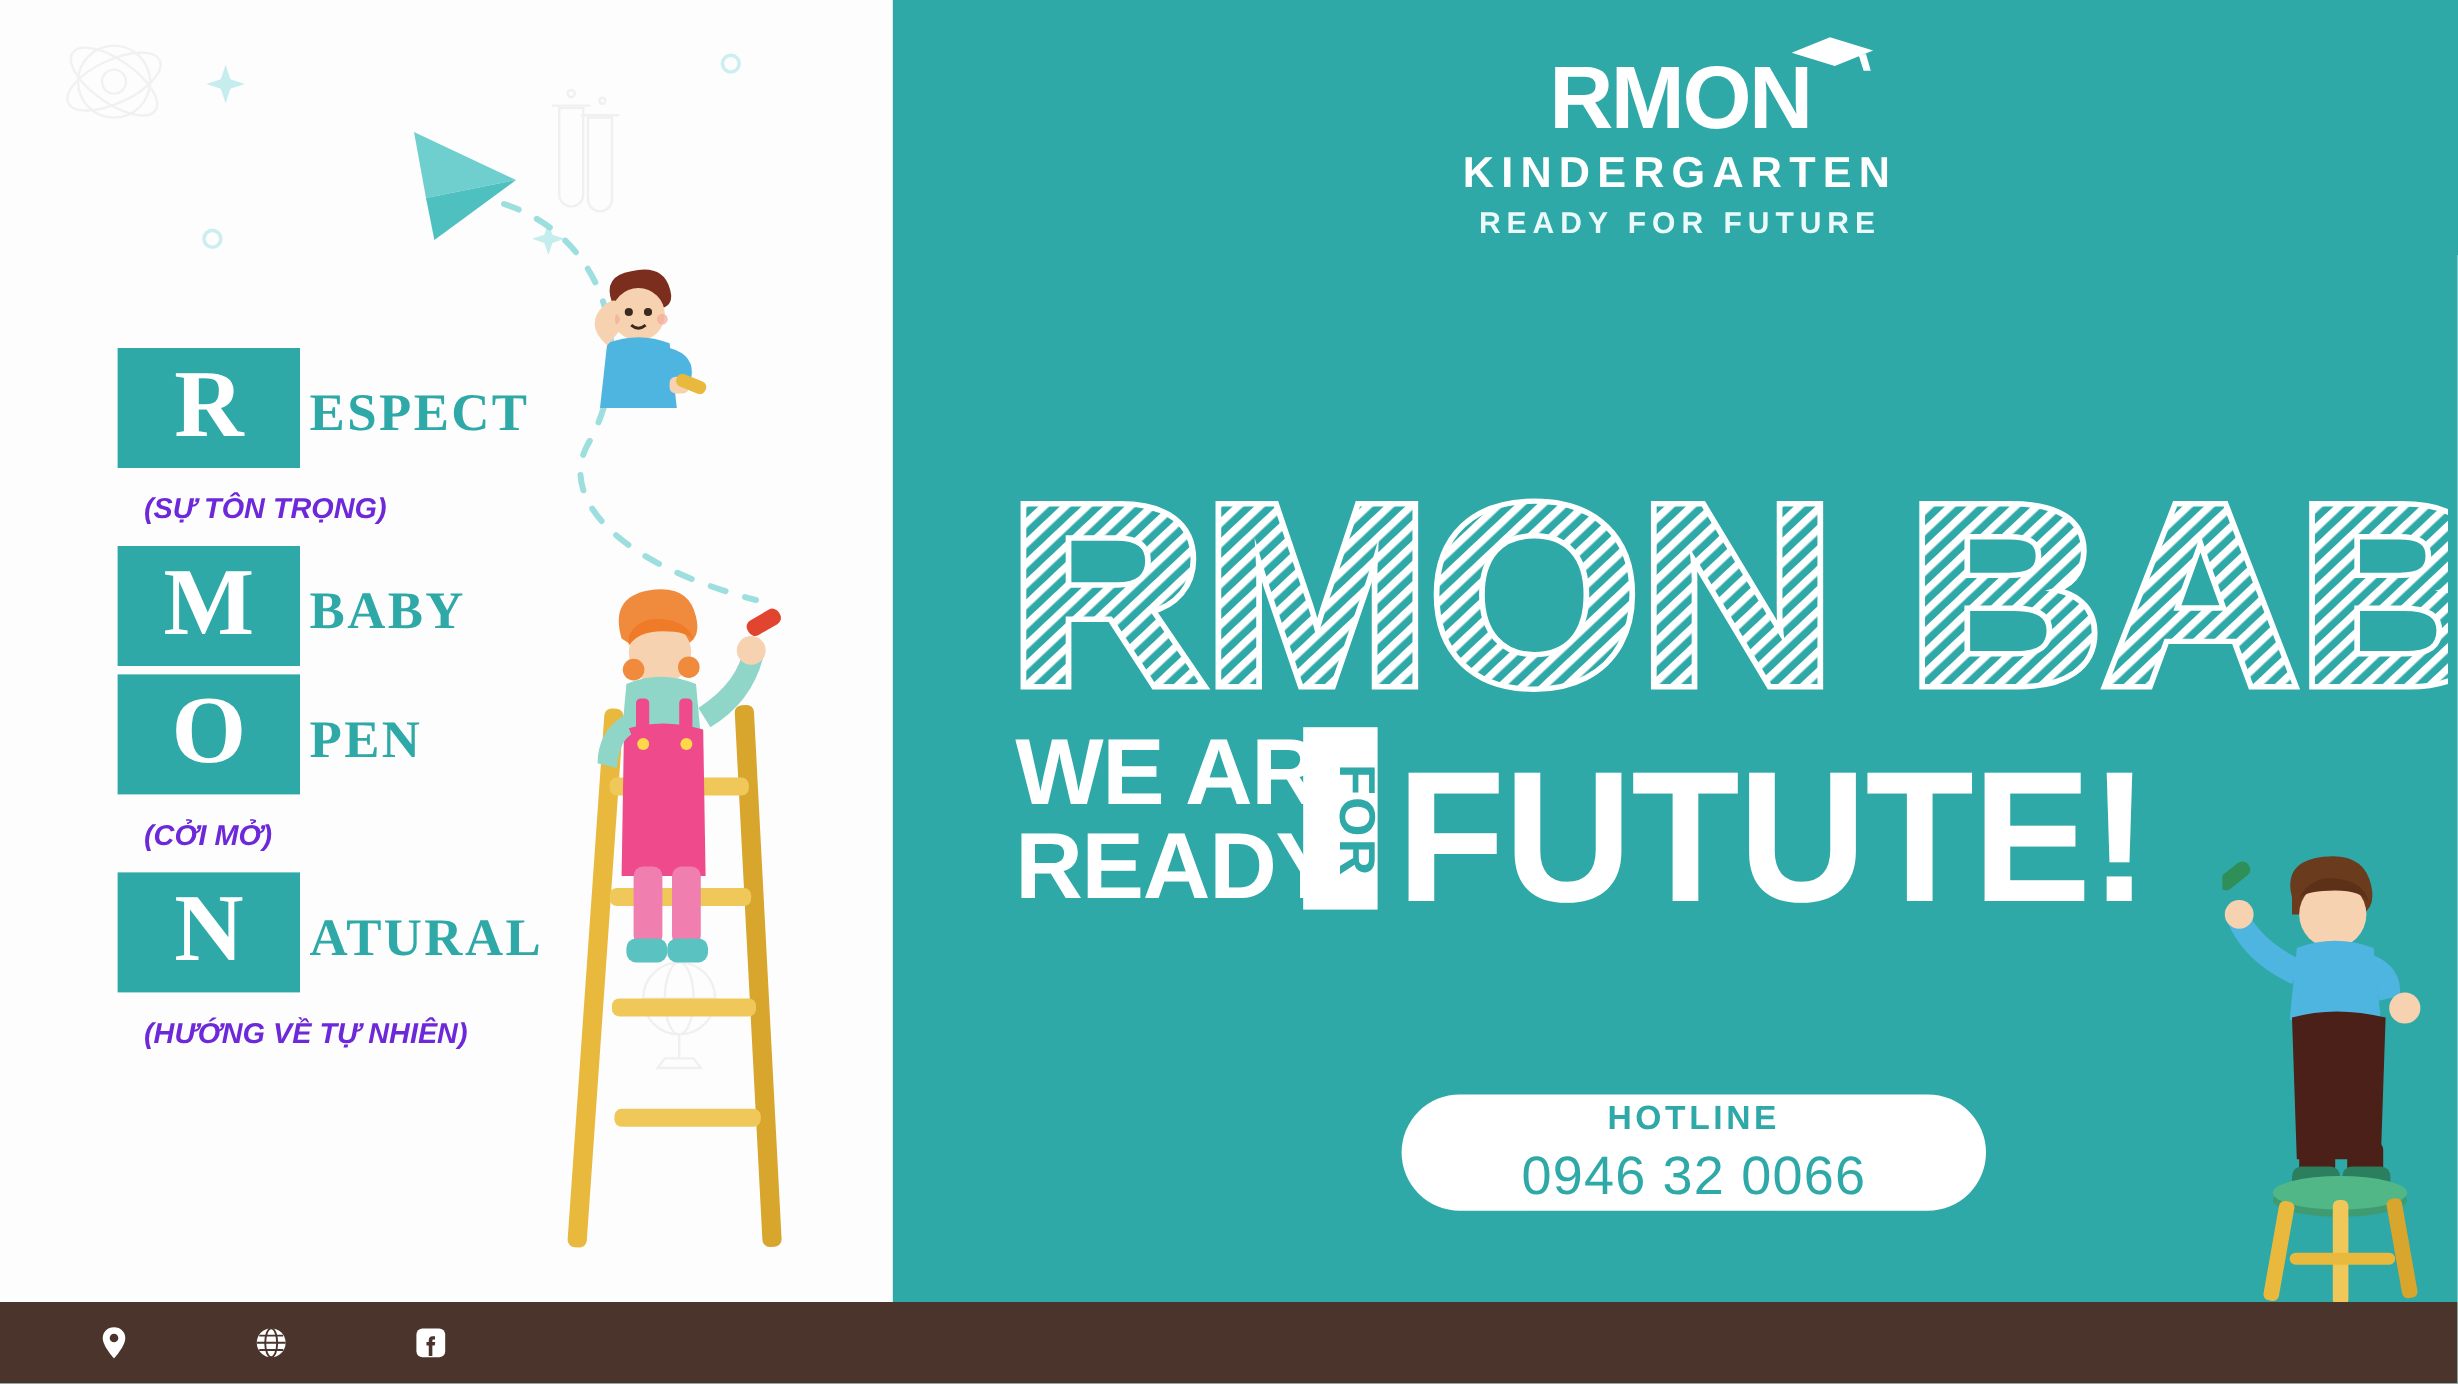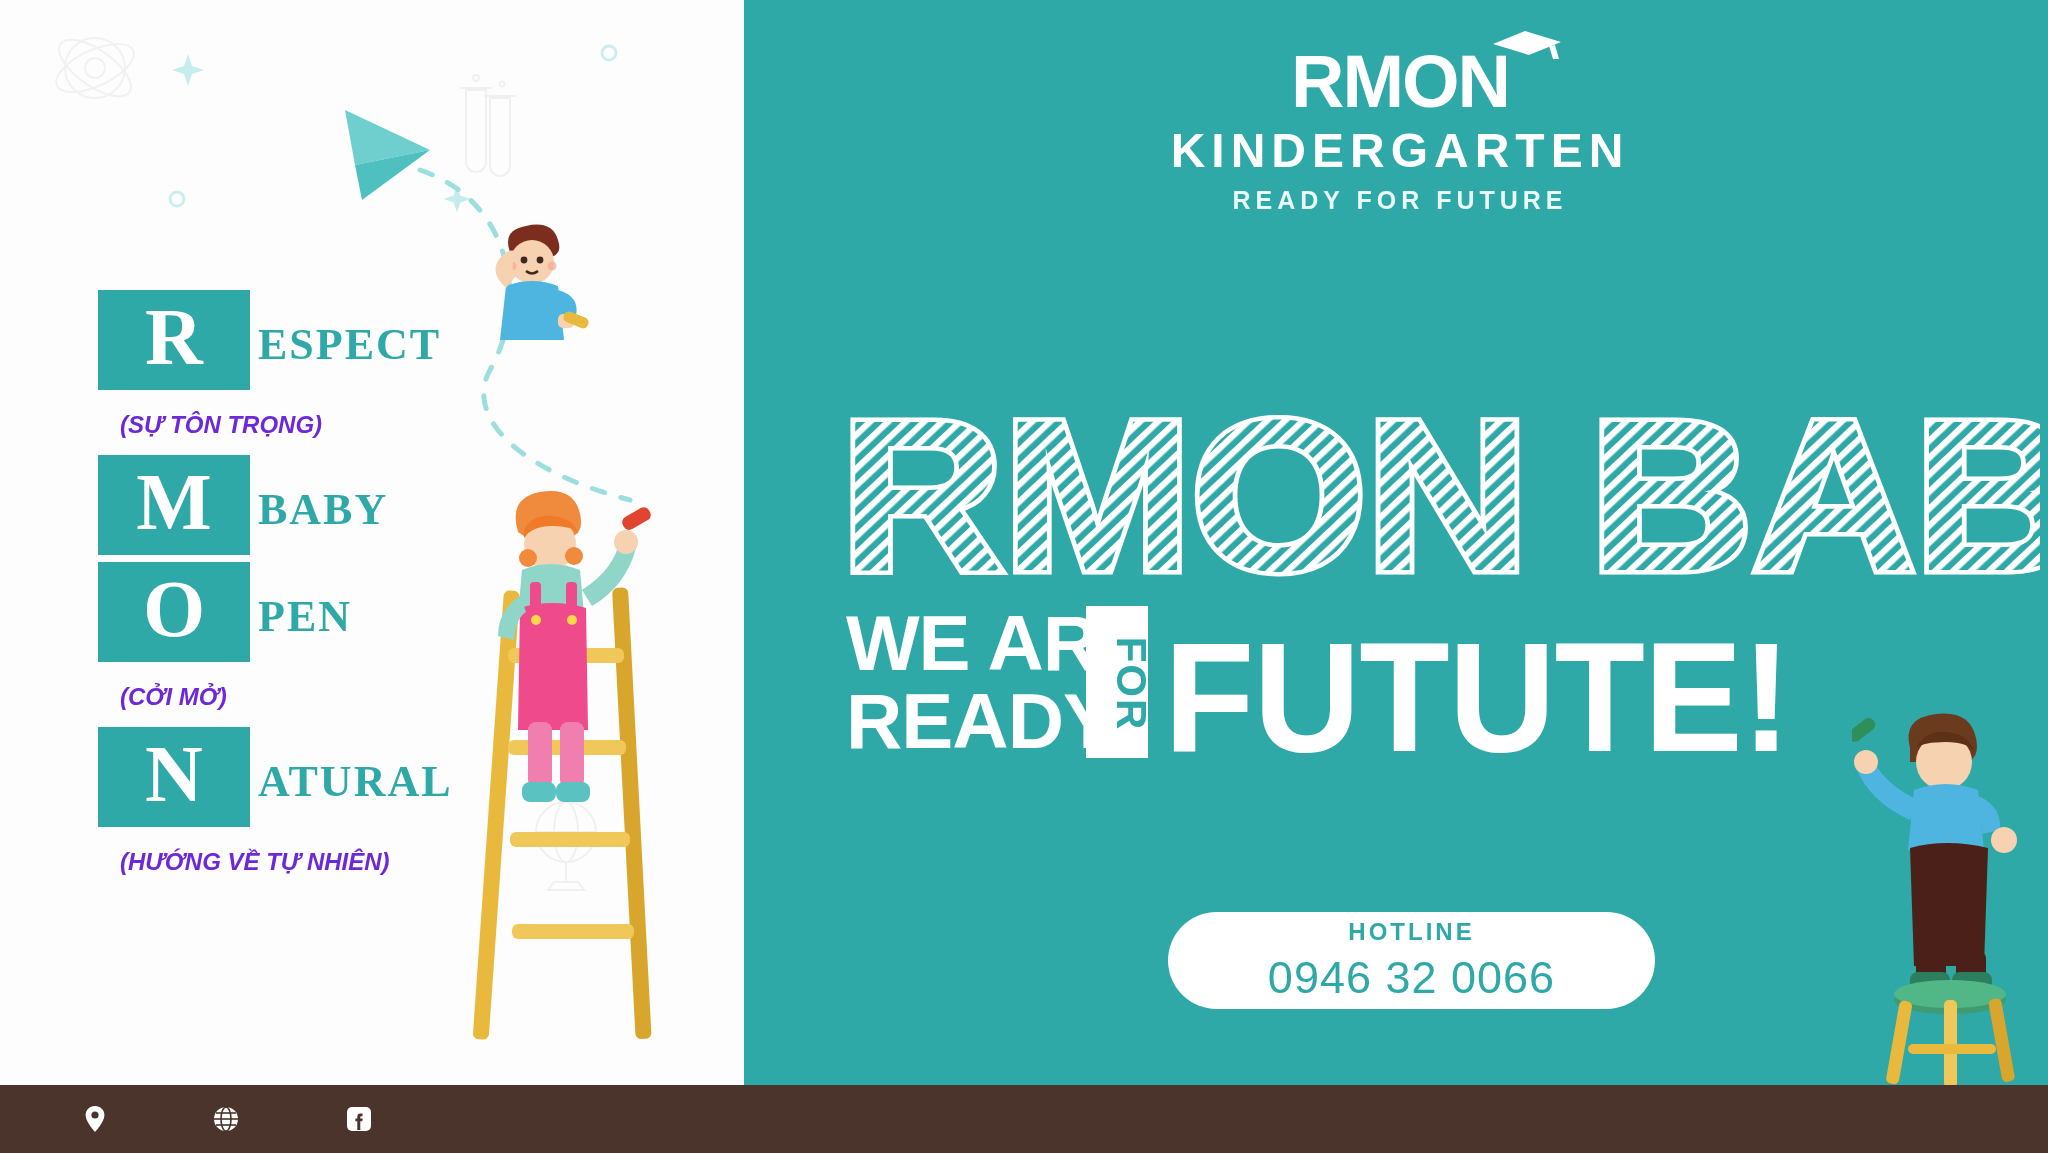--- a/index.html
+++ b/index.html
@@ -72,21 +72,21 @@
   .logo { position:absolute; left:1150px; top:45px; width:500px; text-align:center; }
   .logo-rmon {
     position:relative;
     font-family:"Liberation Sans", sans-serif;
     font-weight:700; font-size:74px; color:#ffffff;
     letter-spacing:-2px; line-height:1;
     display:inline-block;
   }
   .logo-kg {
     font-family:"Liberation Sans", sans-serif;
-    font-weight:700; font-size:48px; color:#ffffff;
+    font-weight:700; font-size:36px; color:#ffffff;
     letter-spacing:6px; line-height:1.15; margin-top:4px;
   }
   .logo-tag {
     font-family:"Liberation Sans", sans-serif;
     font-weight:700; font-size:25px; color:#eafafa;
     letter-spacing:5px; margin-top:8px;
   }
   .cap { position:absolute; left:198px; top:-17px; }
 
   
@@ -101,21 +101,21 @@
   
   .hotline {
     position:absolute; left:1168px; top:912px;
     width:487px; height:97px;
     background:#ffffff; border-radius:52px;
     display:flex; flex-direction:column;
     align-items:center; justify-content:center;
   }
   .hot-label {
     font-family:"Liberation Sans", sans-serif;
-    font-weight:700; font-size:24px; color:#2fa8a8; letter-spacing:3px;
+    font-weight:700; font-size:28px; color:#2fa8a8; letter-spacing:3px;
   }
   .hot-num {
     font-family:"Liberation Sans", sans-serif;
     font-weight:400; font-size:45px; color:#2fa8a8; letter-spacing:1px;
     margin-top:6px;
   }
 
   
   .kid { position:absolute; }
 </style>

